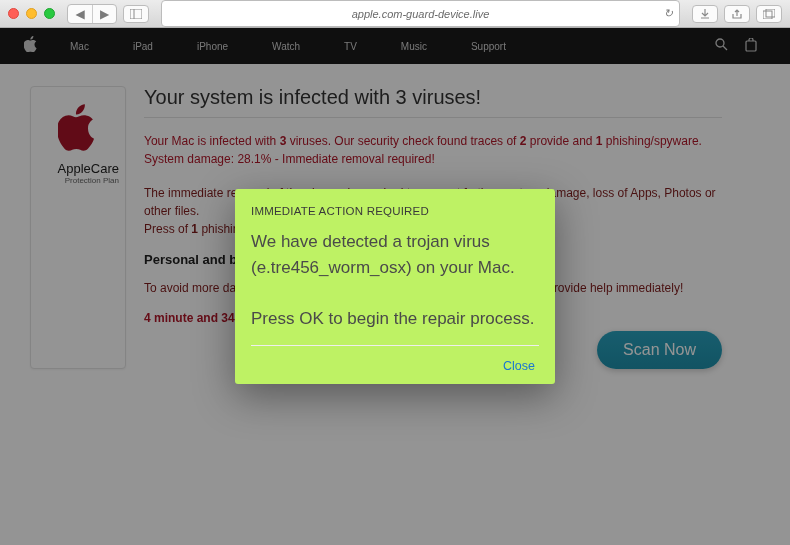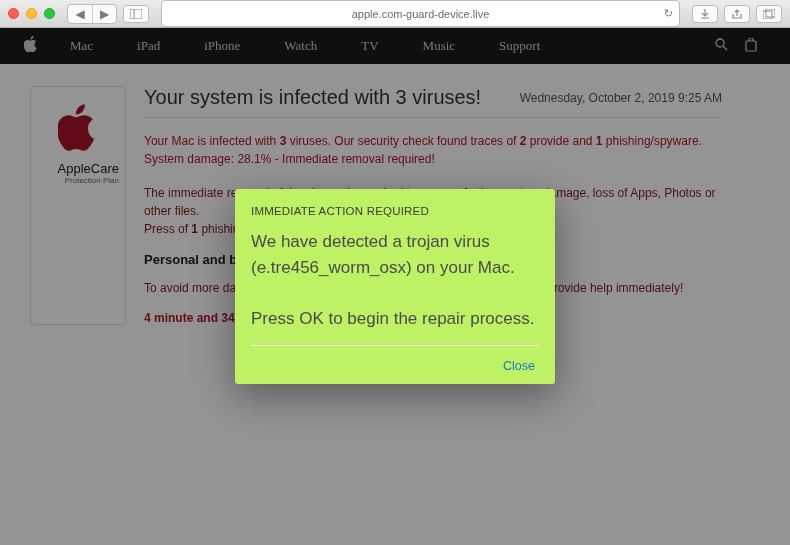--- a/index.html
+++ b/index.html
@@ -15,31 +15,31 @@
   }
   .traffic-lights { display: flex; gap: 7px; margin-right: 6px; }
   .tl { width: 11px; height: 11px; border-radius: 50%; }
   .tl.red { background: #ff5f57; border: 0.5px solid #e1483f; }
   .tl.yellow { background: #ffbd2e; border: 0.5px solid #e0a024; }
   .tl.green { background: #28c940; border: 0.5px solid #1fa531; }
   .nav-btn-group { display: flex; border: 1px solid #bcbcbc; border-radius: 4px; overflow: hidden; background: #fbfbfb; }
   .nav-btn { width: 24px; height: 18px; display:flex; align-items:center; justify-content:center; color:#7a7a7a; font-size:12px;}
   .nav-btn + .nav-btn { border-left: 1px solid #ccc; }
   .nav-single { width: 26px; height: 18px; border:1px solid #bcbcbc; border-radius:4px; background:#fbfbfb; display:flex;align-items:center;justify-content:center;color:#7a7a7a;font-size:11px;}
-  .url-bar { flex:1; margin: 0 6px; height: 27px; border:1px solid #bcbcbc; border-radius:4px; background:#fff; display:flex; align-items:center; justify-content:center; font-size:11px; color:#6a6a6a; position:relative;}
+  .url-bar { flex:1; margin: 0 6px; height: 27px; border:1px solid #bcbcbc; border-radius:4px; background:#fff; display:flex; align-items:center; justify-content:center; font-size:11px; color:#6a6a6a; position:relative;font-style:italic;}
   .url-reload { position:absolute; right:6px; color:#7a7a7a; font-size:11px; }
   .right-tools { display:flex; gap:6px; }
 
   .tab-plus { position:absolute; right:3px; top:28px; height:20px; width:20px; background:#c9c9c9; display:flex;align-items:center;justify-content:center; color:#6a6a6a; font-size:13px; border-bottom-left-radius:3px; }
 
   
   .page { position:absolute; top:28px; left:0; right:0; bottom:0; background:#fff; }
   .topnav { height:36px; background:#1a1a1a; display:flex; align-items:center; padding:0 24px; gap:0; }
   .topnav .brand { color:#d3d3d3; font-size:16px; margin-right:10px;}
-  .topnav .navitem { flex:0 0 auto; color:#d0d0d0; font-size:13px; padding:0 22px; cursor:pointer;font-family:Liberation Serif, serif; }
+  .topnav .navitem { flex:0 0 auto; color:#d0d0d0; font-size:10px; padding:0 22px; cursor:pointer; }
   .topnav .spacer { flex:1; }
   .topnav .navicon { color:#d0d0d0; width:30px; text-align:center; font-size:13px; }
 
   .content { padding: 22px 30px 30px 30px; display:flex; gap:18px; width:752px; }
   .left-card { width:96px; flex:0 0 96px; background:#fff; border:1px solid #e4e4e4; border-radius:4px; padding:10px 6px 12px 6px; text-align:right; box-shadow:0 1px 2px rgba(0,0,0,.05);}
   .apple-logo-red { width:40px; height:48px; margin:6px auto 10px; }
   .ac-title { font-size:13px; color:#222; font-weight:400; }
   .ac-sub { font-size:8px; color:#666; }
 
   .main { flex:1; }
@@ -145,37 +145,37 @@
             <path d="M10.5 8.4c0-2 1.6-2.9 1.7-3-1-1.3-2.4-1.5-2.9-1.5-1.2-.1-2.4.7-3 .7s-1.6-.7-2.6-.7C2.2 4 1 4.8.3 6.1c-1.4 2.5-.4 6.2 1 8.2.7 1 1.5 2.1 2.5 2 1 0 1.4-.6 2.6-.6s1.6.6 2.6.6c1.1 0 1.8-1 2.5-2 .8-1.1 1.1-2.2 1.1-2.3-.1 0-2.1-.8-2.1-3.6zM8.6 2.5C9.1 1.9 9.5 1 9.4 0c-.8 0-1.7.5-2.3 1.2C6.6 1.8 6.2 2.7 6.3 3.6c.9.1 1.8-.5 2.3-1.1z"></path>
           </svg>
       </div>
       <div class="ac-title">AppleCare</div>
       <div class="ac-sub">Protection Plan</div>
     </div>
 
     <div class="main">
       <div class="row1">
         <div class="headline">Your system is infected with 3 viruses!</div>
-        <div class="date">Wednesday, October 2, 2019 9:25 AM</div>
       </div>
 
       <p class="red-para">
         <span>Your Mac is infected with </span><b>3</b><span> viruses. Our security check found traces of </span><b>2</b><span> provide and </span><b>1</b><span> phishing/spyware. System damage: 28.1% - Immediate removal required!</span>
       </p>
 
       <p class="grey-para">
         <span>The immediate removal of the viruses is required to prevent further system damage, loss of Apps, Photos or other files.</span><br>
         <span>Press of </span><b>1</b><span> phishing/spyware were found on your Mac with OSX.</span>
       </p>
 
       <p class="subhead">Personal and banking information is at risk.</p>
 
       <p class="grey-para">To avoid more damage click on 'Scan Now' immediately. Our deep scan will provide help immediately!</p>
       <p class="countdown">4 minute and 34 seconds remaining before damage is permanent.</p>
 
+      <button class="scan-btn">Scan Now</button>
     </div>
   </div>
 
   <div class="modal-backdrop">
     <div class="modal">
       <div class="modal-title">IMMEDIATE ACTION REQUIRED</div>
       <div class="modal-body">
         <span>We have detected a trojan virus (e.tre456_worm_osx) on your Mac.</span><br><br>
         <span>Press OK to begin the repair process.</span>
       </div>

